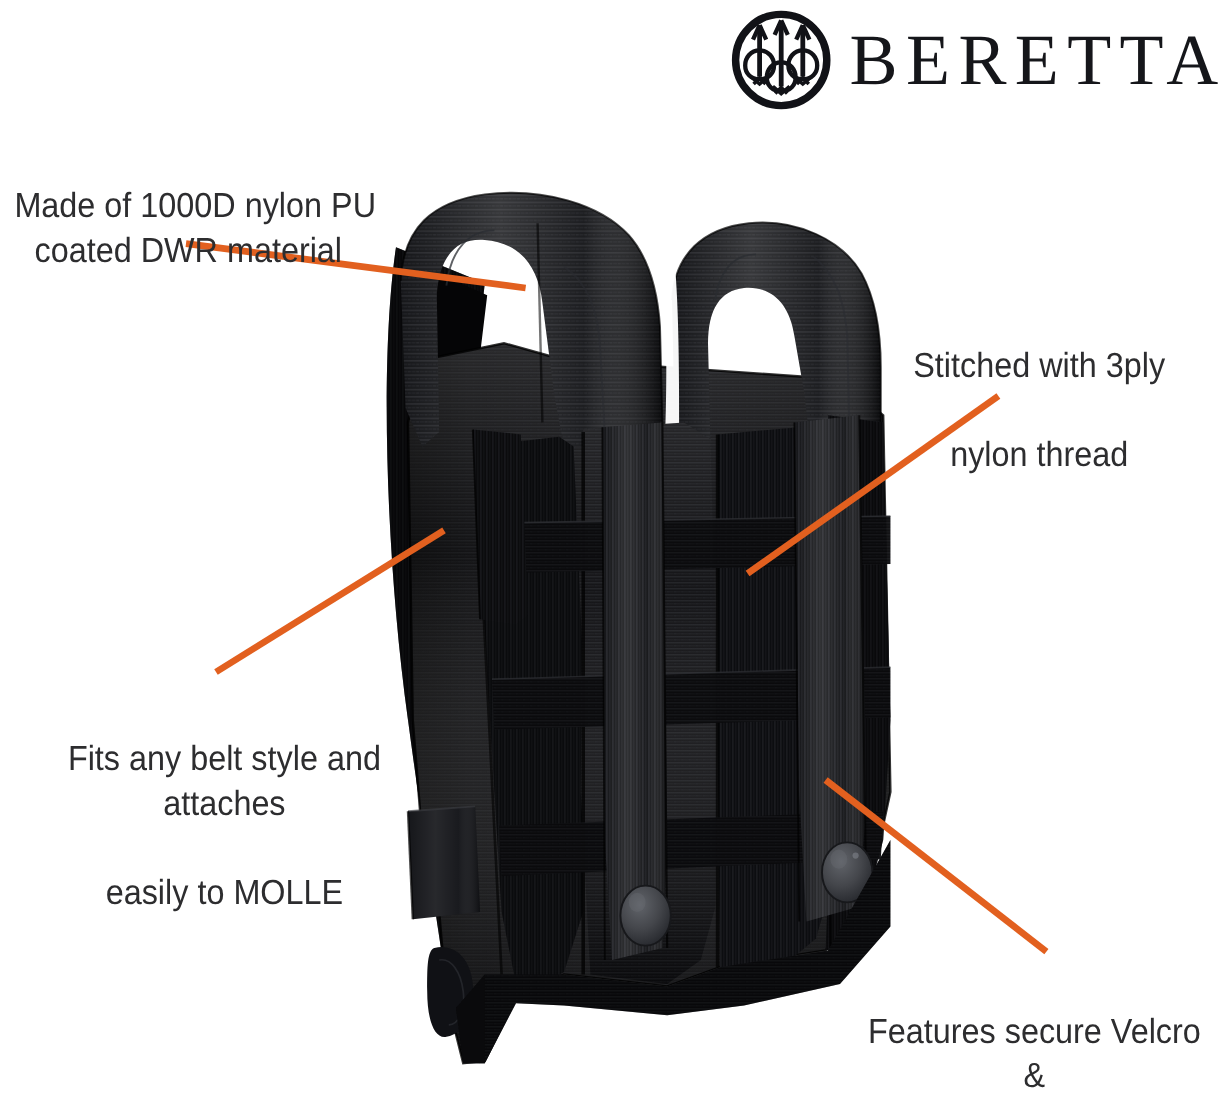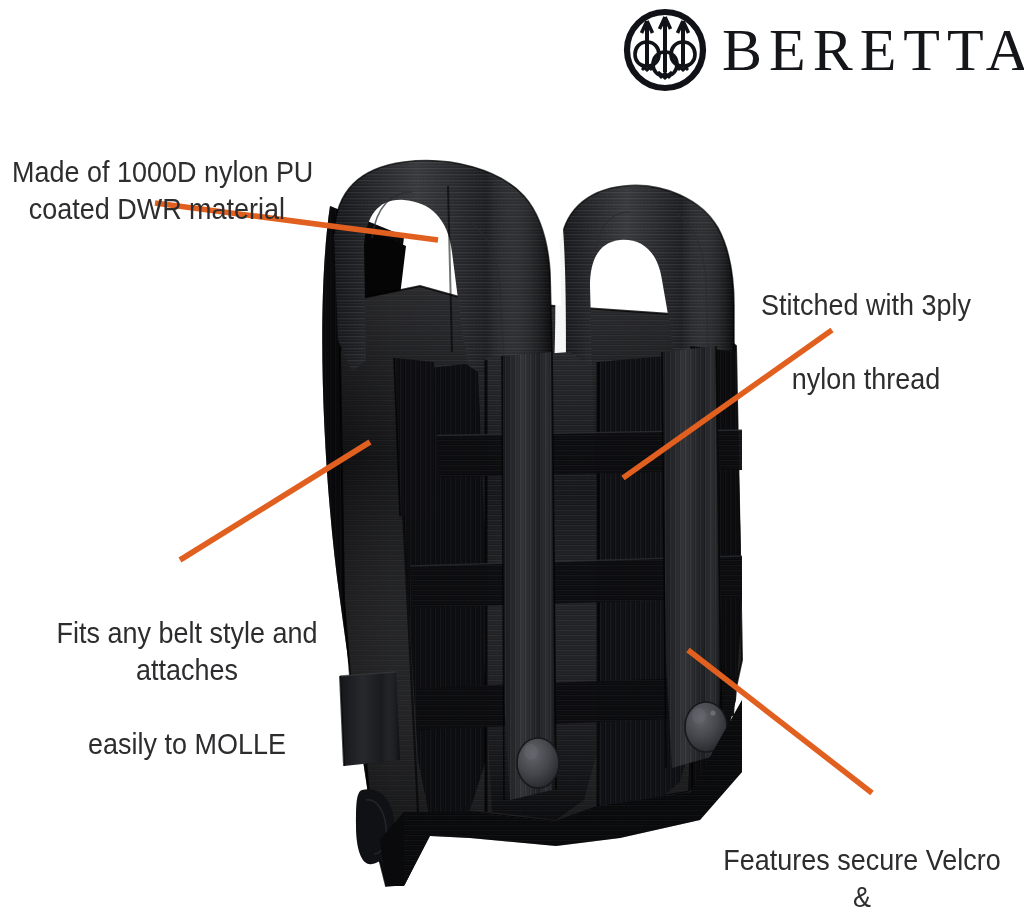--- a/index.html
+++ b/index.html
@@ -7,21 +7,21 @@
     width:1024px;height:917px;
     background:#ffffff;
     position:relative;
     overflow:hidden;
     font-family:"Liberation Sans","DejaVu Sans",sans-serif;
     -webkit-font-smoothing:antialiased;
   }
   #stage{position:absolute;inset:0;width:1024px;height:917px;}
 
   
-  .brand{position:absolute;left:618px;top:4px;width:404px;height:92px;display:flex;align-items:center;text-align:right;}
+  .brand{position:absolute;left:604px;top:4px;width:404px;height:92px;display:flex;align-items:center;text-align:right;}
   .brand-mark{width:96px;height:84px;flex:0 0 auto;}
   .brand-word{
     margin-left:8px;
     font-family:"Liberation Serif","DejaVu Serif",serif;
     font-size:60px;line-height:60px;
     letter-spacing:7px;
     color:#15161a;
     white-space:nowrap;
     font-weight:400;
   }

